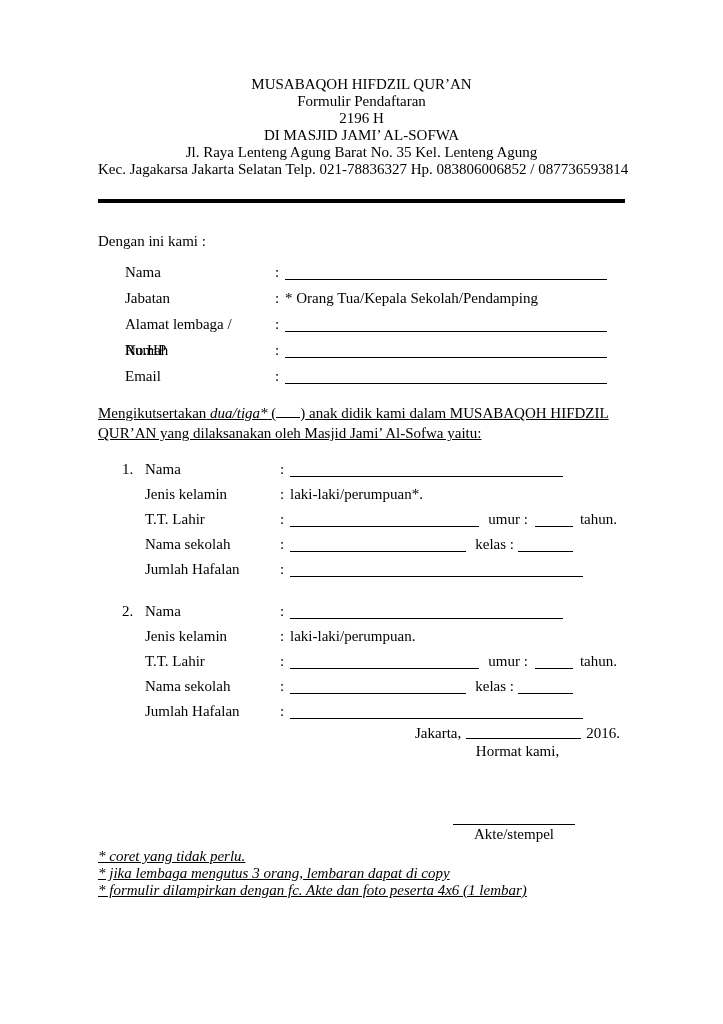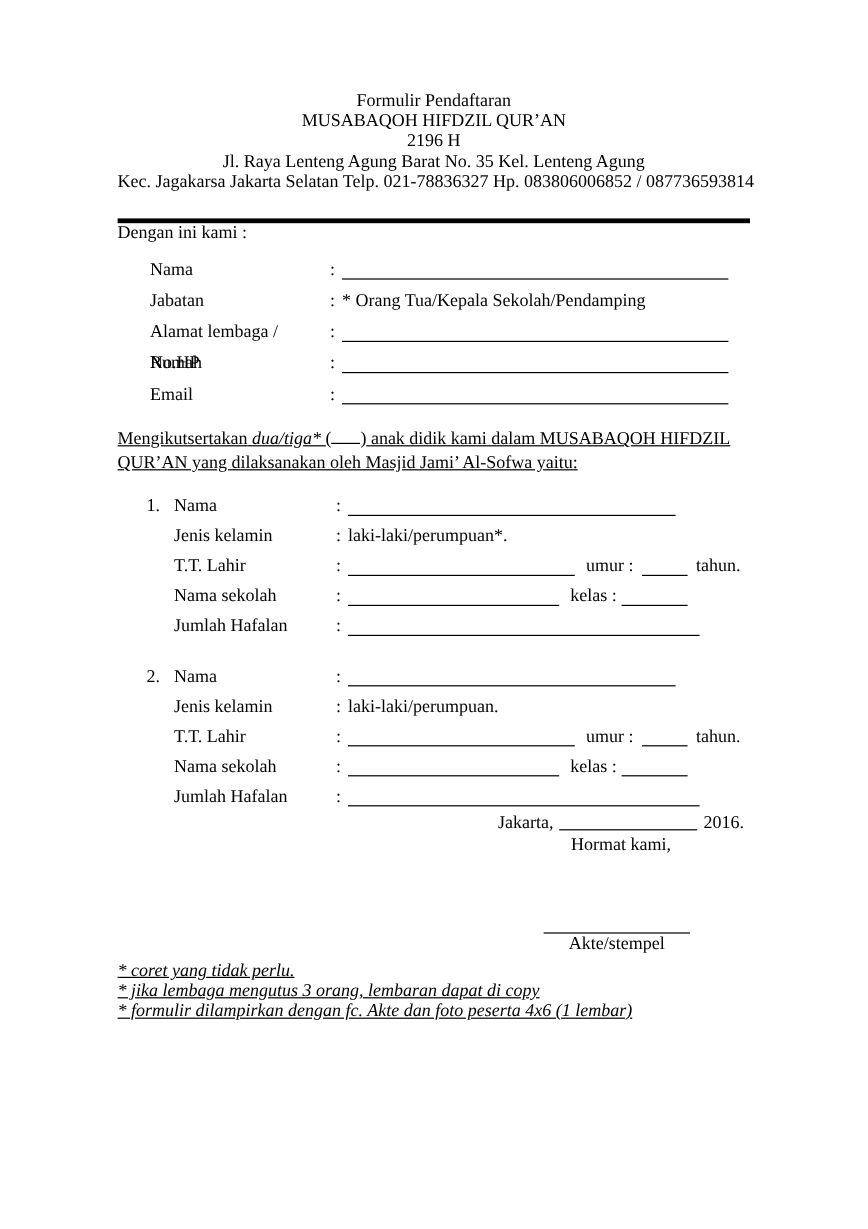--- a/index.html
+++ b/index.html
@@ -21,21 +21,21 @@
     overflow: hidden;
   }
 
   
   .header { text-align: center; line-height: 17px; }
   .header div { white-space: nowrap; }
 
   
   .divider { height: 4px; background: #000000; margin-top: 21px; }
 
-  .intro { line-height: 17px; }
+  .intro { margin-top: 30px; line-height: 17px; }
 
   
   .frow { display: flex; height: 26px; line-height: 26px; }
   .flabel { width: 150px; flex: 0 0 auto; }
   .fcolon { width: 10px; flex: 0 0 auto; }
   .fvalue { flex: 1 1 auto; }
 
   .uline { position: relative; }
   .uline::after {
     content: "";
@@ -84,23 +84,24 @@
 
   
   .footnotes { margin-top: 5px; font-style: italic; line-height: 17px; text-decoration: underline; }
 </style>
 </head>
 <body>
 
 <div class="page">
 
   <div class="header">
+    <div>MUSABAQOH HIFDZIL QUR’AN</div>
     <div>Formulir Pendaftaran</div>
-    <div>MUSABAQOH HIFDZIL QUR’AN</div>
     <div>2196 H</div>
+    <div>DI MASJID JAMI’ AL-SOFWA</div>
     <div>Jl. Raya Lenteng Agung Barat No. 35 Kel. Lenteng Agung</div>
     <div>Kec. Jagakarsa Jakarta Selatan Telp. 021-78836327 Hp. 083806006852 / 087736593814</div>
   </div>
 
   <div class="divider"></div>
 
   <div class="intro">Dengan ini kami :</div>
 
   <div class="applicant-block">
     <div class="frow">

